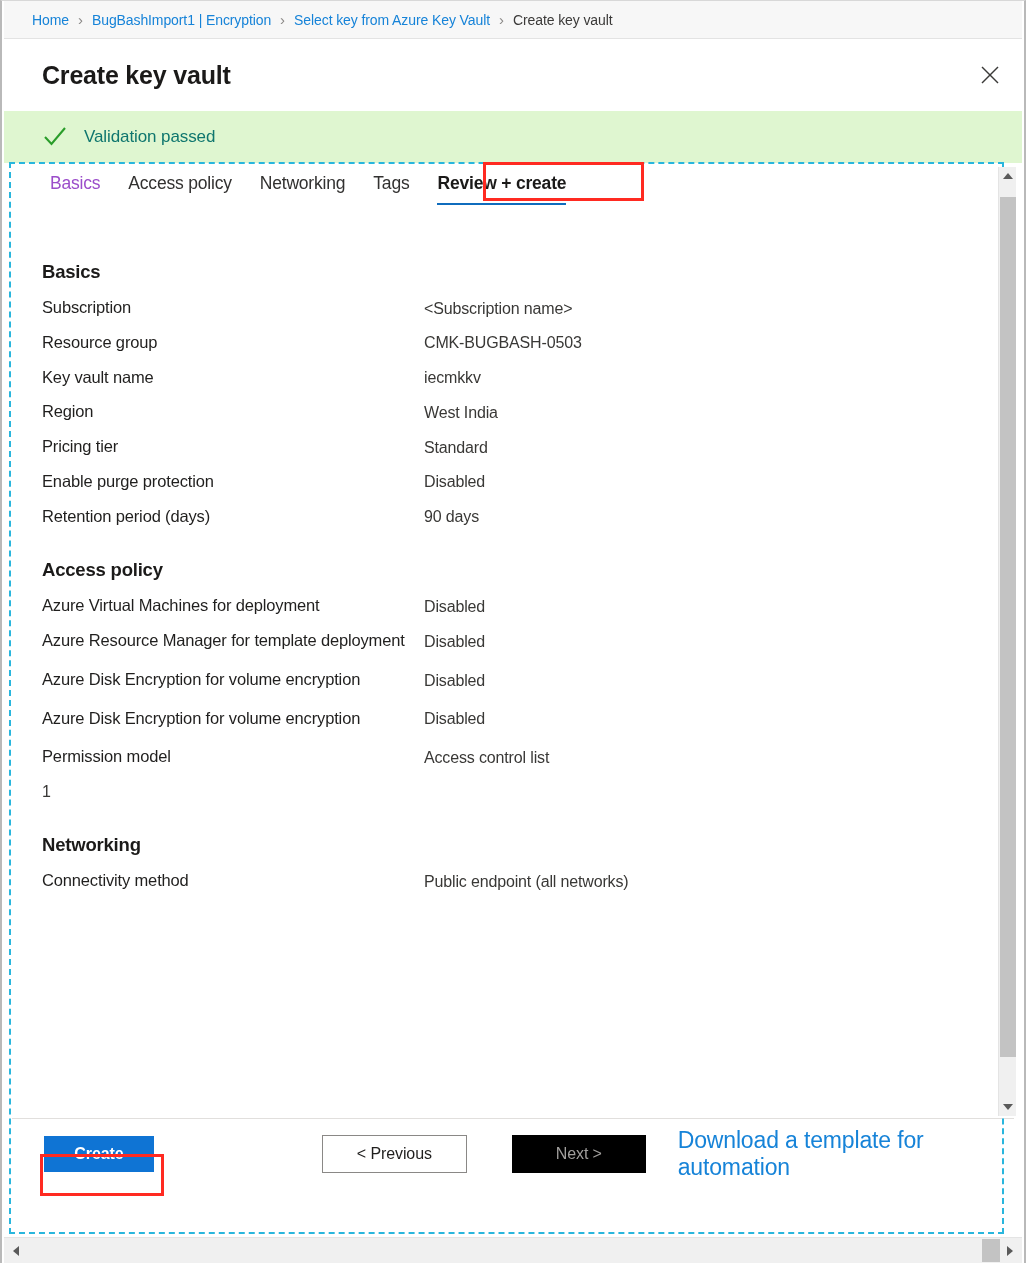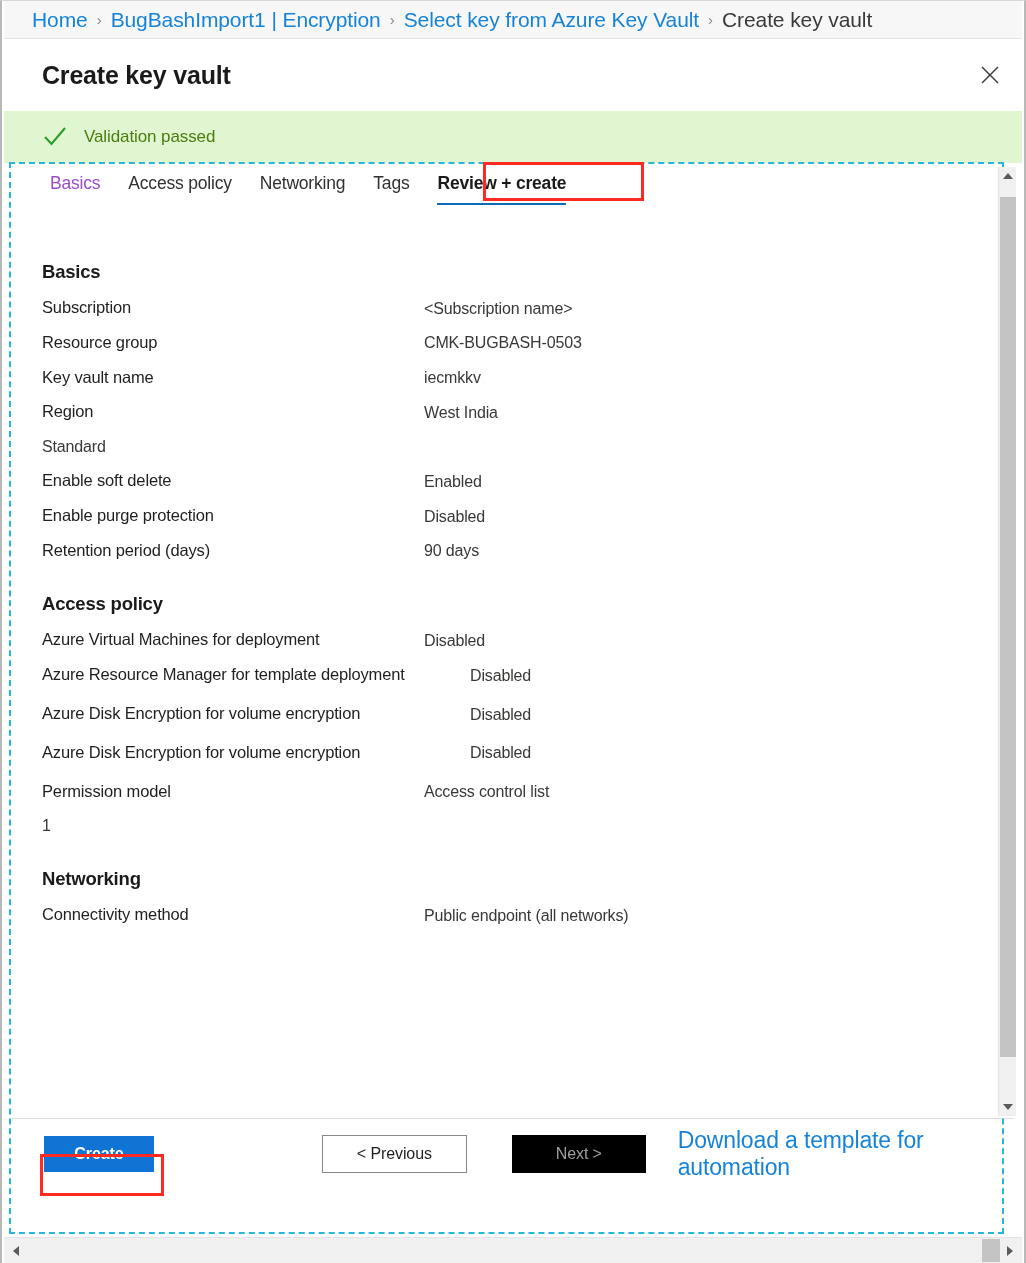--- a/index.html
+++ b/index.html
@@ -30,21 +30,21 @@
     left: 2px; right: 2px; top: 0;
     height: 38px;
     background: #f7f7f7;
     border-bottom: 1px solid #e3e3e3;
     display: flex;
     align-items: center;
     padding-left: 28px;
     box-sizing: border-box;
   }
   .crumb {
-    font-size: 21px;
+    font-size: 14px;
     color: #0f6cbd;
     white-space: nowrap;
     letter-spacing: -0.1px;
   }
   .crumb.link { color: #1683d8; cursor: pointer; }
   .crumb.current { color: #3b3a39; }
   .crumb-sep {
     color: #8a8886;
     font-size: 15px;
     margin: 0 9px;
@@ -90,21 +90,21 @@
     height: 52px;
     background: #dff6d0;
     display: flex;
     align-items: center;
     padding-left: 38px;
     box-sizing: border-box;
   }
   .check-icon { width: 26px; height: 26px; margin-right: 16px; flex: 0 0 auto; }
   .validation-text {
     font-size: 17px;
-    color: #4d7c0f;
+    color: #0f766e;
     letter-spacing: -0.1px;
   }
 
   
   .dashed-region {
     position: absolute;
     left: 7px;
     top: 161px;
     width: 995px;
     height: 1072px;
@@ -197,21 +197,21 @@
     color: #201f1e;
     line-height: 1.32;
     letter-spacing: -0.15px;
   }
   .row-value {
     font-size: 16px;
     color: #393836;
     line-height: 1.32;
     letter-spacing: -0.15px;
   }
-  .row.two-line { margin-bottom: 17px; gap: 46px; }
+  .row.two-line { margin-bottom: 17px; }
 
   
   .vscroll {
     position: absolute;
     right: 8px;
     top: 166px;
     width: 18px;
     height: 949px;
     background: #f0f0f0;
     border-left: 1px solid #e4e4e4;
@@ -420,25 +420,22 @@
       </div>
       <div class="row">
         <div class="row-label">Key vault name</div>
         <div class="row-value">iecmkkv</div>
       </div>
       <div class="row">
         <div class="row-label">Region</div>
         <div class="row-value">West India</div>
       </div>
       <div class="row">
+        <div class="row-label">Pricing tier</div>
         <div class="row-value">Standard</div>
-      </div>
-      <div class="row">
-        <div class="row-label">Enable soft delete</div>
-        <div class="row-value">Enabled</div>
       </div>
       <div class="row">
         <div class="row-label">Enable purge protection</div>
         <div class="row-value">Disabled</div>
       </div>
       <div class="row">
         <div class="row-label">Retention period (days)</div>
         <div class="row-value">90 days</div>
       </div>
 

